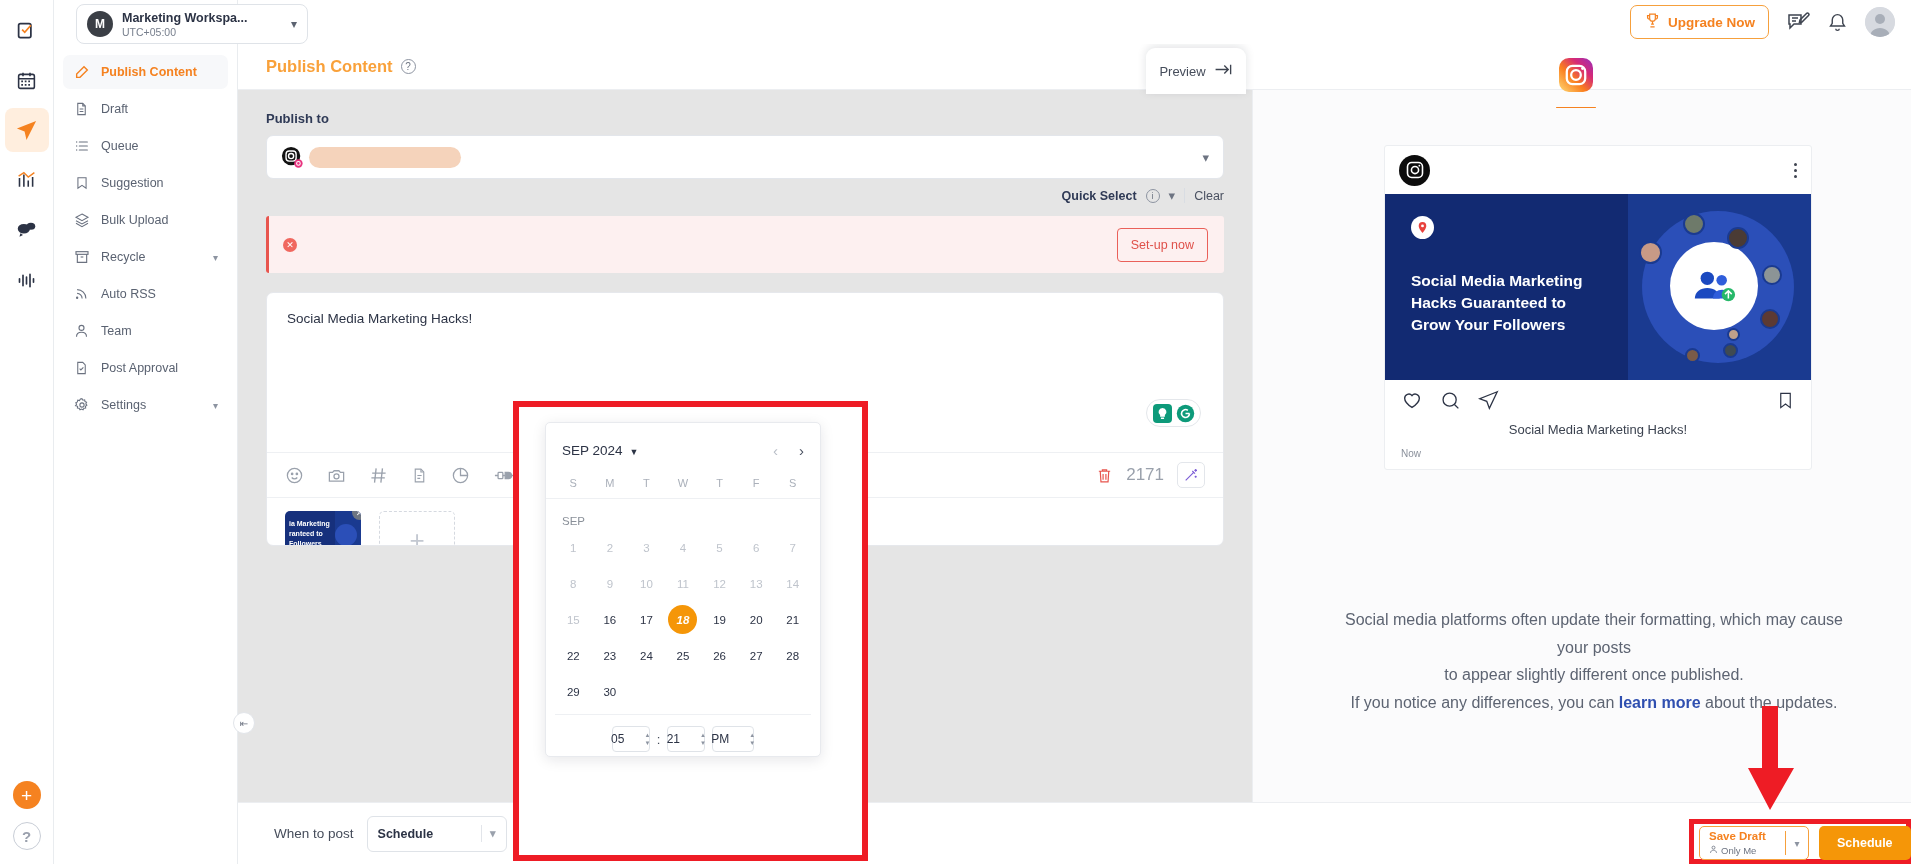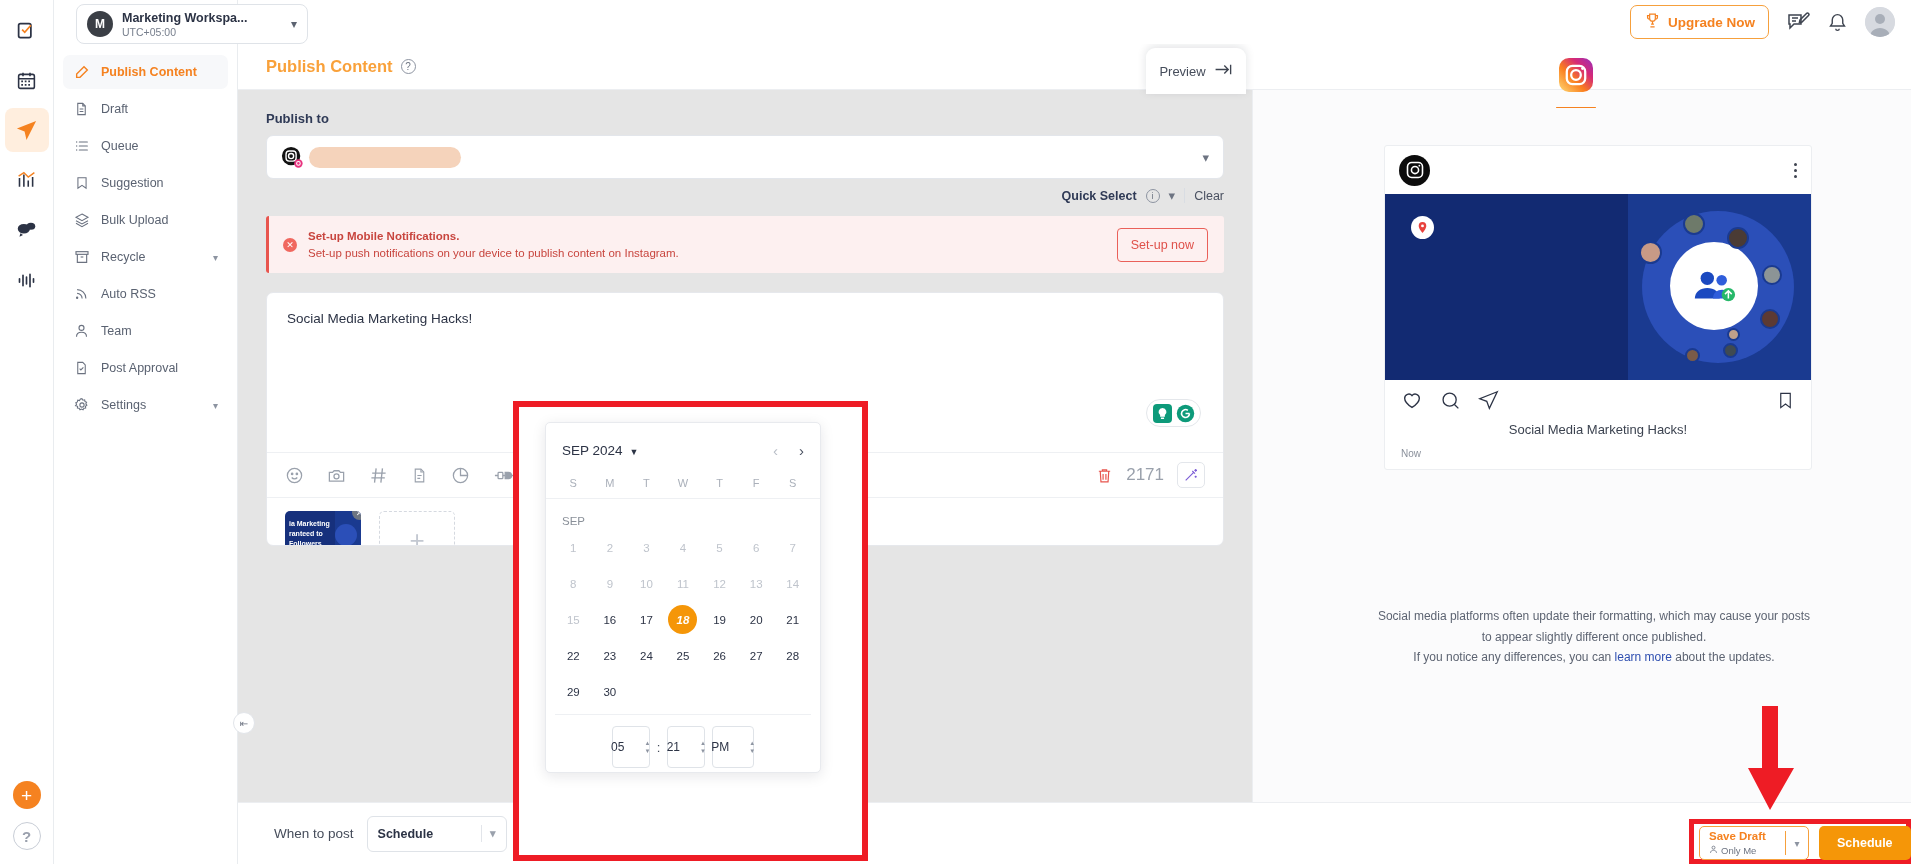--- a/index.html
+++ b/index.html
@@ -282,23 +282,23 @@
     border-radius: 50%; background: #fff; display: flex; align-items: center; justify-content: center;
   }
   .mini-av { position: absolute; border-radius: 50%; background: #cbb2a0; border: 2px solid #1a3a90; }
   .ig-actions { height: 40px; display: flex; align-items: center; padding: 0 16px; gap: 17px; }
   .ig-act { color: #2c3345; cursor: pointer; display:flex; }
   .ig-save { margin-left: auto; cursor: pointer; color: #2c3345; display:flex; }
   .ig-caption { text-align: center; font-size: 13px; color: #3c4350; padding: 2px 0 11px; }
   .ig-now { font-size: 10px; color: #8b919c; padding: 0 0 10px 16px; }
   .disclaimer {
     position: absolute; left: 90px; right: 66px; top: 516px;
-    text-align: center; font-size: 12px; color: #5d6472; line-height: 1.72;
-  }
-  .disclaimer a { color: #2f4fb0; font-weight: normal; text-decoration: none; }
+    text-align: center; font-size: 16px; color: #5d6472; line-height: 1.72;
+  }
+  .disclaimer a { color: #2f4fb0; font-weight: bold; text-decoration: none; }
 
   
   .dp-highlight {
     position: absolute; left: 513px; top: 401px; width: 355px; height: 460px;
     border: 6px solid #ee1c25; background: #fff; z-index: 60;
   }
   .dp {
     position: absolute; left: 545px; top: 422px; width: 276px;
     background: #fff; border: 1px solid #e8eaee; border-radius: 5px;
     box-shadow: 0 3px 14px rgba(20,24,40,.10); z-index: 61;
@@ -321,21 +321,21 @@
     height: 29px; display: flex; align-items: center; justify-content: center;
     font-size: 11.5px; color: #2c3345; cursor: pointer; border-radius: 50%;
   }
   .day.dim { color: #bfc4cc; }
   .day.sel { background: #f59608; color: #fff; font-weight: bold; width: 29px; margin: 0 auto; font-style: italic; }
   .dp-time {
     border-top: 1px solid #eef0f3; margin-top: 8px; padding: 11px 16px 0;
     display: flex; align-items: center; justify-content: center; gap: 7px;
   }
   .spin {
-    width: 38px; height: 42px; border: 1px solid #dfe3e8; border-radius: 4px;
+    width: 38px; height: 26px; border: 1px solid #dfe3e8; border-radius: 4px;
     display: flex; align-items: center; justify-content: center; gap: 20px;
     font-size: 12px; color: #2c3345; background: #fff; cursor: pointer;
   }
   .spin .arrows { display: flex; flex-direction: column; font-size: 6px; color: #8d94a1; line-height: 1; gap: 2px;}
   .colon { font-size: 13px; color: #454c5a; }
   .dp-foot { display: flex; align-items: center; justify-content: flex-end; gap: 11px; padding: 11px 16px 14px; }
   .btn-cancel { font-size: 12.5px; color: #454c5a; cursor: pointer; padding: 6px 7px; }
   .btn-ok {
     background: #f59608; color: #fff; font-size: 12.5px; font-weight: bold;
     border: none; border-radius: 4px; padding: 7px 22px; cursor: pointer;
@@ -591,24 +591,20 @@
     <div class="quick-row">
       <span class="qs-label">Quick Select</span>
       <span class="qs-ico">i</span>
       <span class="box-caret" style="margin:0">▾</span>
       <span class="qs-divider"></span>
       <span class="qs-clear">Clear</span>
     </div>
 
     <div class="banner">
       <span class="banner-x">✕</span>
-      <div>
-        <div class="banner-t1">Set-up Mobile Notifications.</div>
-        <div class="banner-t2">Set-up push notifications on your device to publish content on Instagram.</div>
-      </div>
       <button class="banner-btn">Set-up now</button>
     </div>
 
     <div class="composer">
       <div class="composer-text">Social Media Marketing Hacks!</div>
 
       <div class="assist-pill">
         <span class="assist-ico">
           <svg width="19" height="19" viewBox="0 0 24 24">
               <rect width="24" height="24" rx="5" fill="#0d9a7a"></rect>
@@ -724,20 +720,21 @@
           </span>
       </div>
       <div class="ig-media">
         <div class="ig-media-left">
           <div class="logo-dot">
             <svg width="13" height="13" viewBox="0 0 24 24" fill="#e8413c">
                 <path d="M12 2a7 7 0 00-7 7c0 5 7 13 7 13s7-8 7-13a7 7 0 00-7-7z"></path>
                 <circle cx="12" cy="9" r="2.6" fill="#fff"></circle>
               </svg>
           </div>
+          <div class="ig-headline">Social Media Marketing<br>Hacks Guaranteed to<br>Grow Your Followers</div>
         </div>
         <div class="ig-media-right">
           <div class="ring-bg"></div>
           <div class="ring-core">
             <svg width="46" height="34" viewBox="0 0 48 34">
                 <circle cx="17" cy="9" r="7" fill="#1b49c0"></circle>
                 <path d="M4 30c0-7 6-11 13-11s13 4 13 11z" fill="#1b49c0"></path>
                 <circle cx="32" cy="11" r="5.5" fill="#2f5ddb"></circle>
                 <path d="M23 30c0-6 4.5-9 9.5-9s9.5 3 9.5 9z" fill="#2f5ddb"></path>
                 <circle cx="39" cy="26" r="7" fill="#27b86a"></circle>

